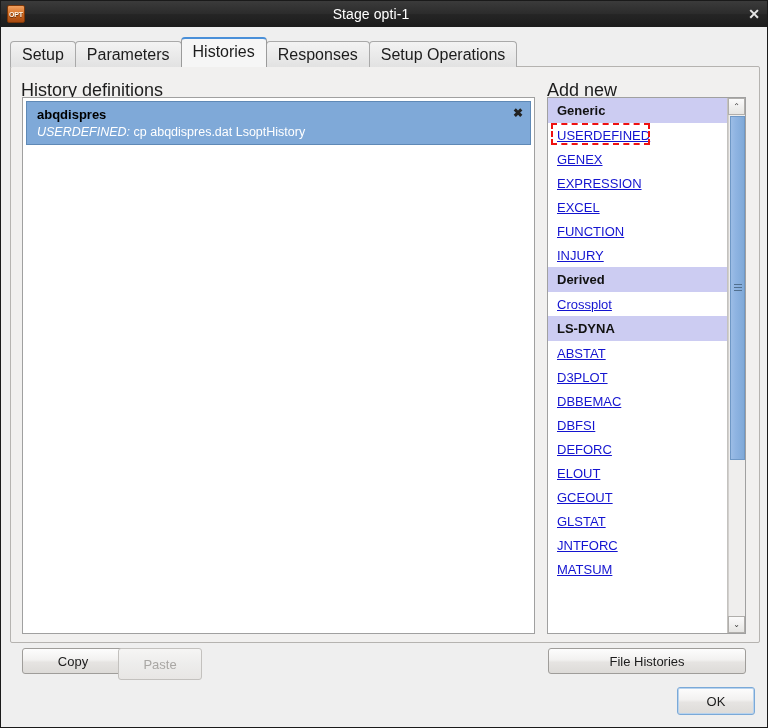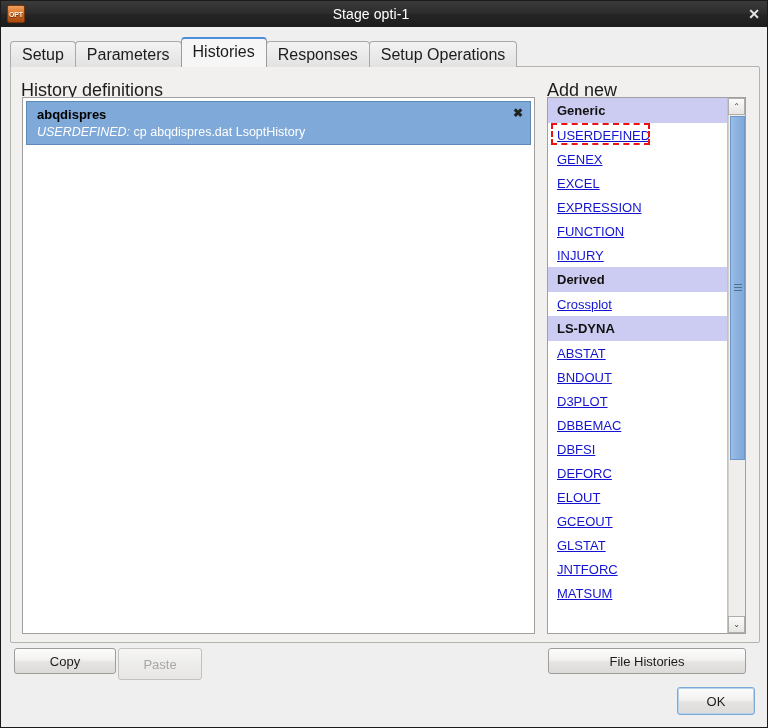--- a/index.html
+++ b/index.html
@@ -299,21 +299,21 @@
   .btn.disabled {
     color: #a9a7a4;
     border-color: #c3c1be;
     background: linear-gradient(to bottom, #f6f5f4 0%, #ededec 50%, #e8e6e4 100%);
     cursor: default;
   }
   .btn.focus {
     border: 1px solid #7aa9d8;
     box-shadow: 0 0 0 1px #b8d3ee inset;
   }
-  .btn-copy  { left: 13px;  top: 647px; width: 102px; height: 26px; }
+  .btn-copy  { left: 21px;  top: 647px; width: 102px; height: 26px; }
   .btn-paste { left: 117px; top: 647px; width: 84px; height: 32px; }
   .btn-files { left: 547px; top: 647px; width: 198px; height: 26px; }
   .btn-ok    { left: 676px; top: 686px; width: 78px; height: 28px; }
 </style>
 </head>
 <body>
 
 <div class="window">
 
   <div class="titlebar">
@@ -345,31 +345,30 @@
       <div class="hist-item-close">✖</div>
     </div>
   </div>
 
   <div class="add-list">
     <div class="add-inner">
 
       <div class="add-group">Generic</div>
       <div class="add-item highlight">USERDEFINED</div>
       <div class="add-item">GENEX</div>
+      <div class="add-item">EXPRESSION</div>
       <div class="add-item">EXCEL</div>
-      <div class="add-item">EXPRESSION</div>
       <div class="add-item">FUNCTION</div>
       <div class="add-item">INJURY</div>
 
       <div class="add-group">Derived</div>
       <div class="add-item">Crossplot</div>
 
       <div class="add-group">LS-DYNA</div>
       <div class="add-item">ABSTAT</div>
-      <div class="add-item">BNDOUT</div>
       <div class="add-item">D3PLOT</div>
       <div class="add-item">DBBEMAC</div>
       <div class="add-item">DBFSI</div>
       <div class="add-item">DEFORC</div>
       <div class="add-item">ELOUT</div>
       <div class="add-item">GCEOUT</div>
       <div class="add-item">GLSTAT</div>
       <div class="add-item">JNTFORC</div>
       <div class="add-item">MATSUM</div>
     </div>

